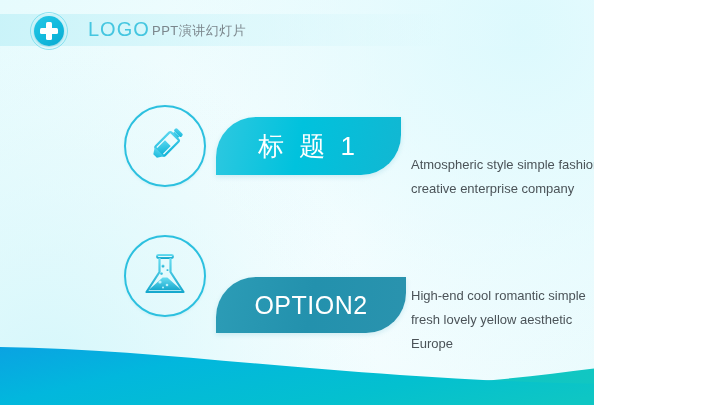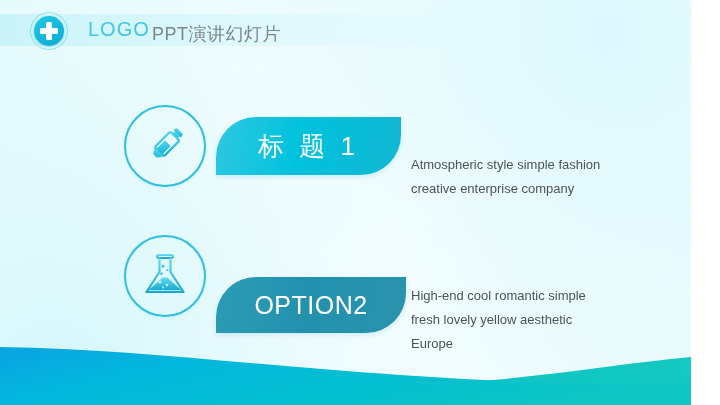--- a/index.html
+++ b/index.html
@@ -2,21 +2,21 @@
 <html><head>
 <meta charset="utf-8">
 <style>
   html, body {
     margin: 0;
     padding: 0;
     background: #ffffff;
   }
   #slide {
     position: relative;
-    width: 691px;
+    width: 594px;
     height: 405px;
     overflow: hidden;
     font-family: "Liberation Sans", "DejaVu Sans", sans-serif;
     background:
       radial-gradient(circle at 88% 8%, #dcf9fd 0%, rgba(220,249,253,0) 55%),
       radial-gradient(circle at 8% 92%, #d6f7fb 0%, rgba(214,247,251,0) 50%),
       linear-gradient(135deg, #e6fbfd 0%, #f4fdfe 38%, #f8feff 58%, #eafbfd 100%);
   }
 
   
@@ -63,21 +63,21 @@
     top: 18px;
     font-size: 20px;
     letter-spacing: 1px;
     color: #45c6e0;
     font-weight: 400;
   }
   .header-sub {
     position: absolute;
     left: 152px;
     top: 22px;
-    font-size: 18px;
+    font-size: 13px;
     color: #7b868c;
     letter-spacing: 0.5px;
   }
 
   
   .row { position: absolute; left: 0; width: 720px; }
   .row-1 { top: 105px; height: 90px; }
   .row-2 { top: 235px; height: 90px; }
 
   .icon-circle {

